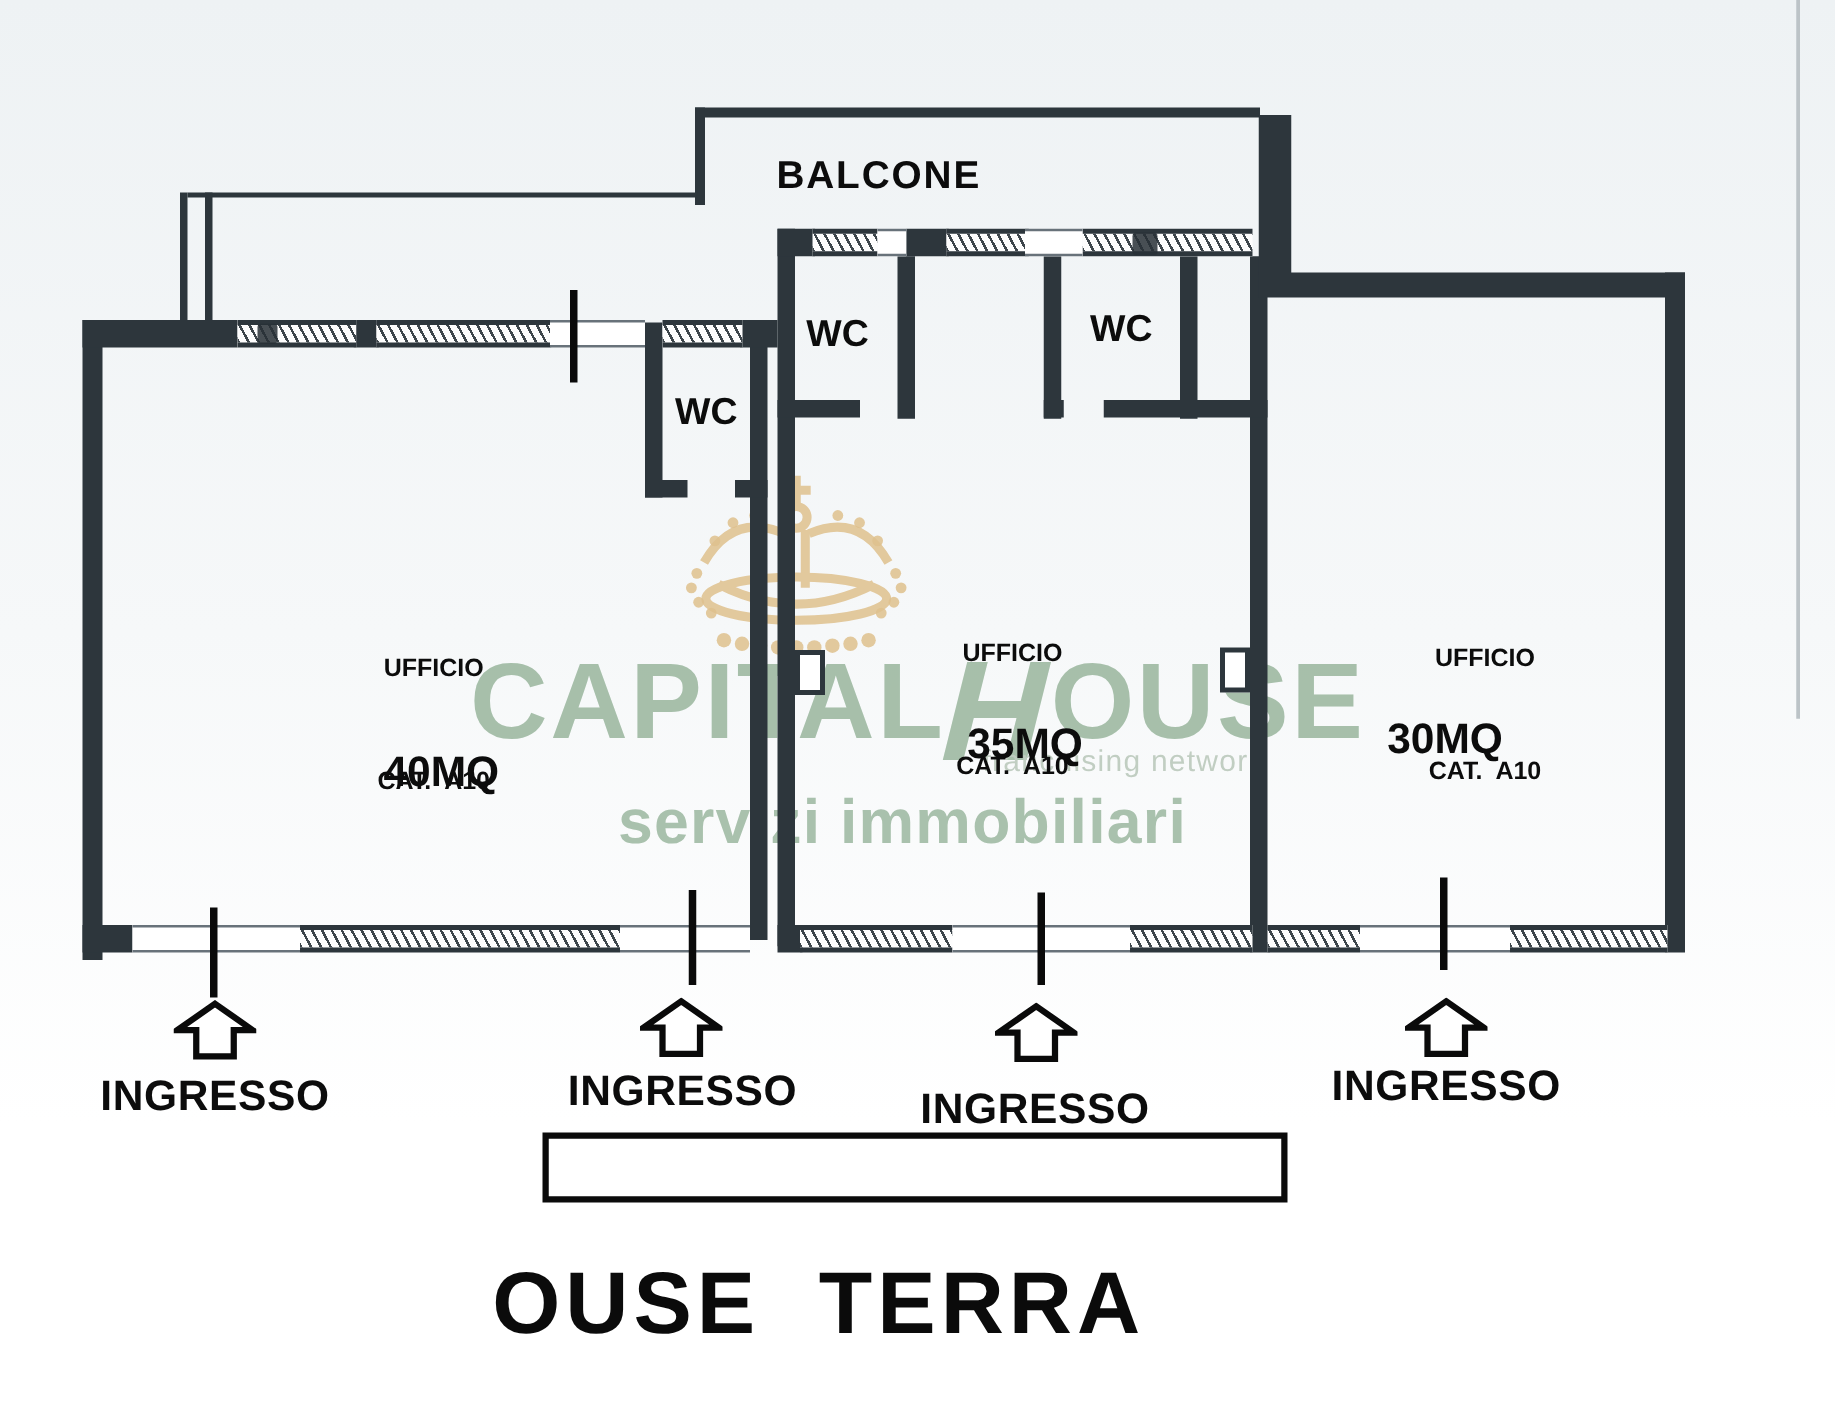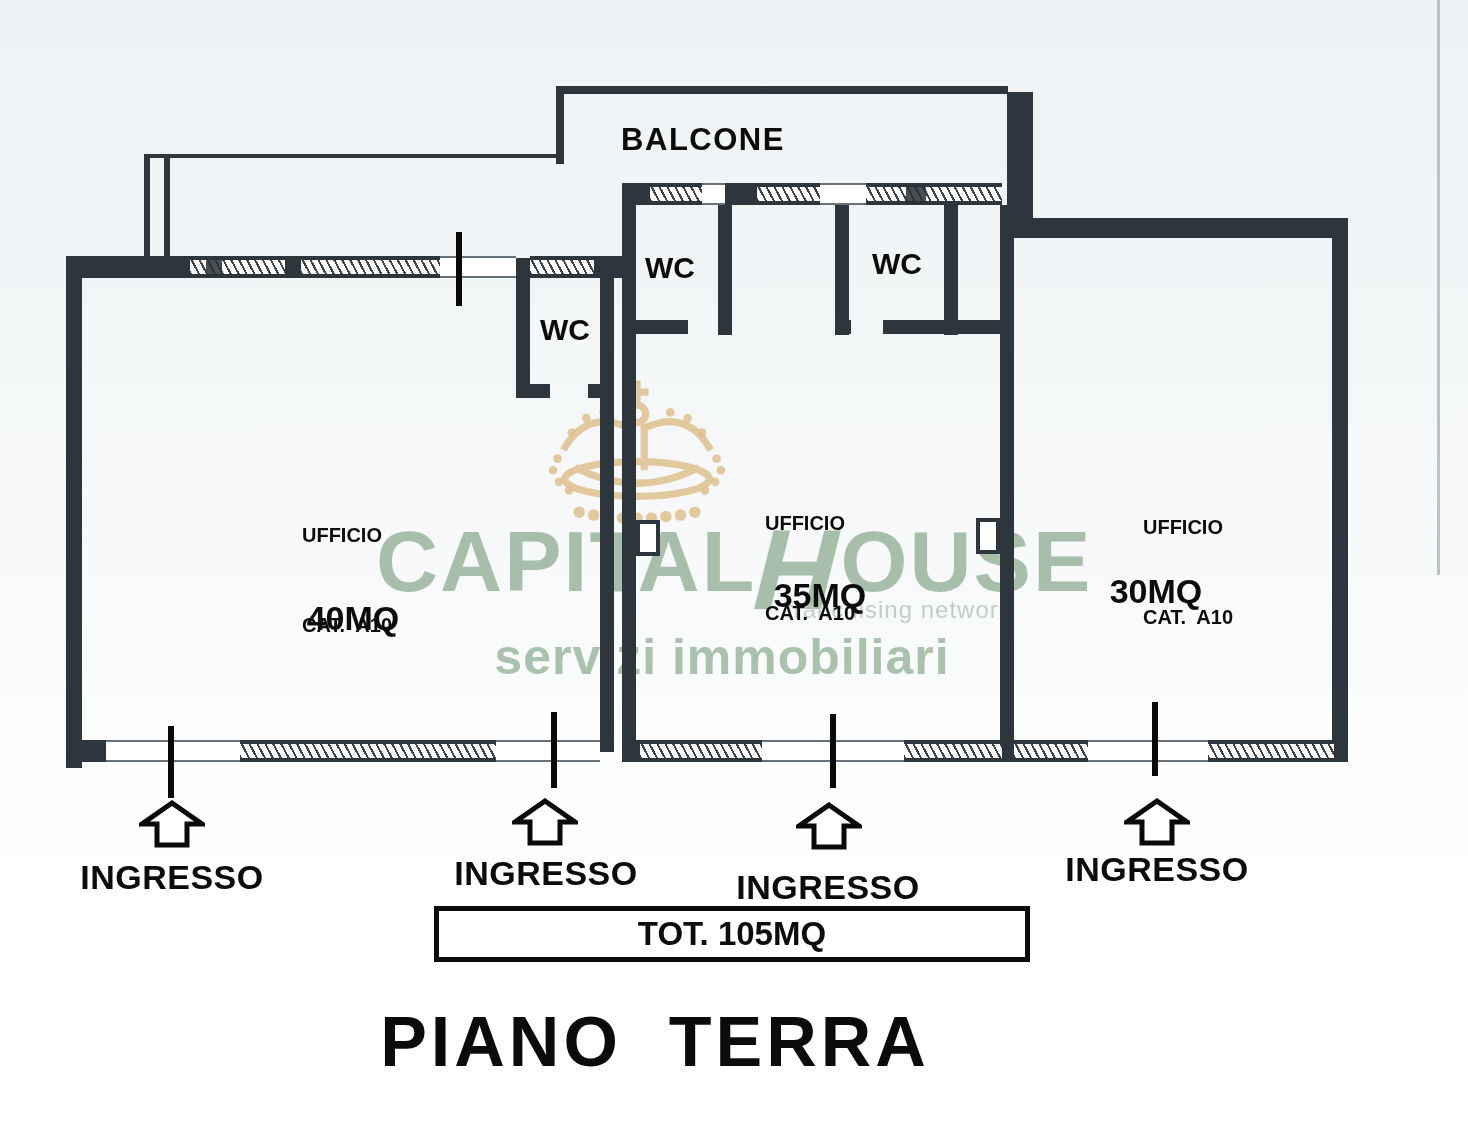--- a/index.html
+++ b/index.html
@@ -22,21 +22,21 @@
   .crown{position:absolute;}
   .wall{position:absolute;background:var(--wall,#2d363c);z-index:2;}
   .win{position:absolute;z-index:2;box-sizing:border-box;background-color:#fdfdfd;
     border-top:4px solid var(--wall,#2d363c);border-bottom:4px solid var(--wall,#2d363c);
     background-image:repeating-linear-gradient(62deg,rgba(45,54,60,.92) 0 2px,rgba(255,255,255,0) 2px 7px);}
   .open{position:absolute;z-index:2;box-sizing:border-box;background:#fff;
     border-top:2px solid #68727a;border-bottom:2px solid #68727a;}
   .notch{position:absolute;z-index:3;box-sizing:border-box;background:#fff;
     border:4px solid var(--wall,#2d363c);}
   .tick{position:absolute;background:#0a0a0a;z-index:4;}
-  .lbl{position:absolute;z-index:4;transform:translateX(-50%);text-align:left;
+  .lbl{position:absolute;z-index:4;transform:translateX(-50%);text-align:center;
     font-weight:bold;color:var(--text,#0c0c0c);white-space:pre;}
   .roomlbl{font-size:20px;line-height:30px;}
   .arealbl{font-size:34px;}
   .wclbl{font-size:30px;}
   .balclbl{font-size:31px;letter-spacing:1.5px;}
   .entlbl{font-size:34px;letter-spacing:.5px;}
   .arrow{position:absolute;width:66px;height:48px;z-index:4;}
   .infobox{position:absolute;left:434px;top:906px;width:596px;height:56px;z-index:4;
     box-sizing:border-box;border:5px solid #0b0b0b;background:#fff;
     display:flex;align-items:center;justify-content:center;gap:70px;
@@ -193,18 +193,17 @@
     <div>CAT.  A10</div>
   </div>
   <div class="lbl arealbl" style="left:1156px;top:572px">30MQ</div>
 
   <div class="lbl entlbl" style="left:172px;top:858px">INGRESSO</div>
   <div class="lbl entlbl" style="left:546px;top:854px">INGRESSO</div>
   <div class="lbl entlbl" style="left:828px;top:868px">INGRESSO</div>
   <div class="lbl entlbl" style="left:1157px;top:850px">INGRESSO</div>
 
   <div class="infobox">
-    <span>TOT. 105MQ</span>
-  </div>
-
-  <div class="title">PIANO  TERRA</div>
+  </div>
+
+  <div class="title">OUSE  TERRA</div>
 
 </div>
 
 </body></html>

